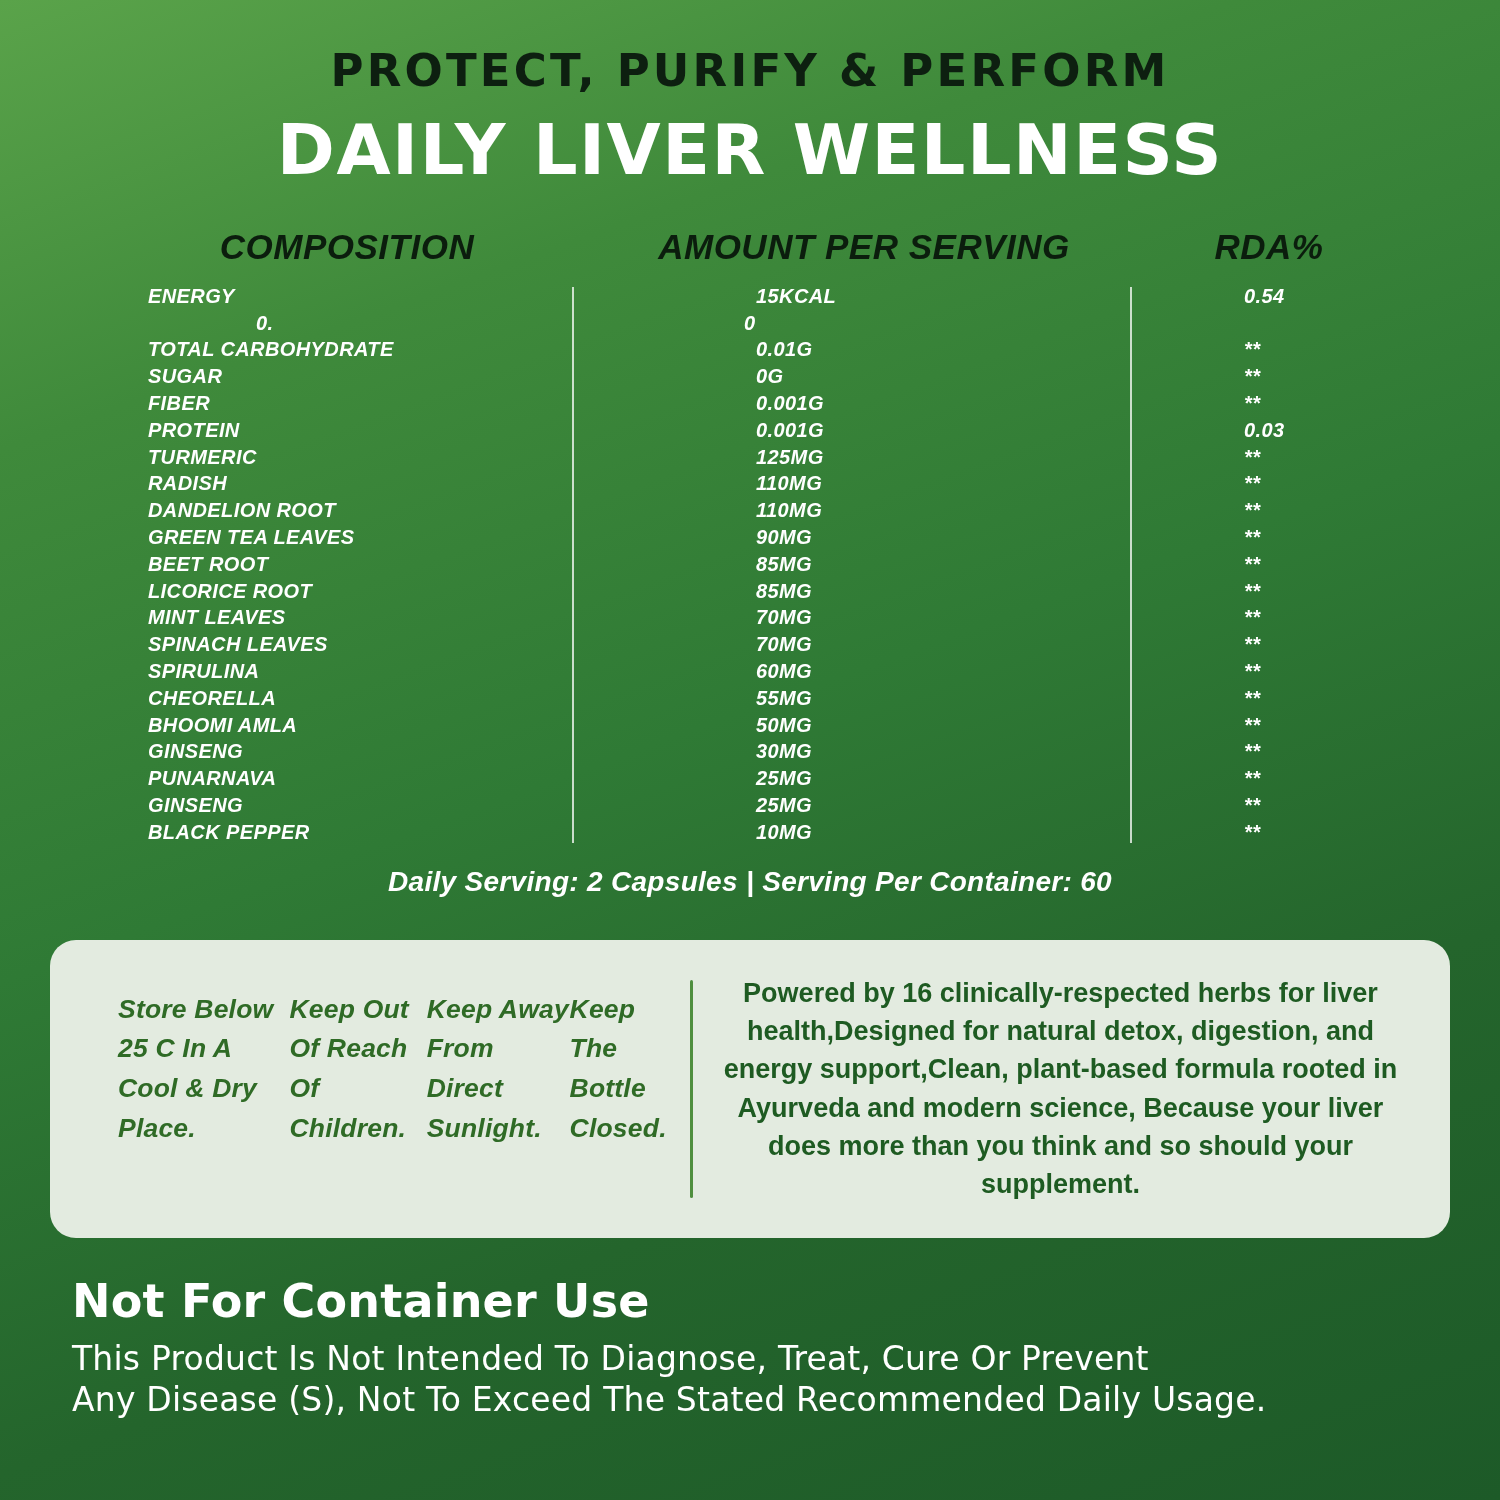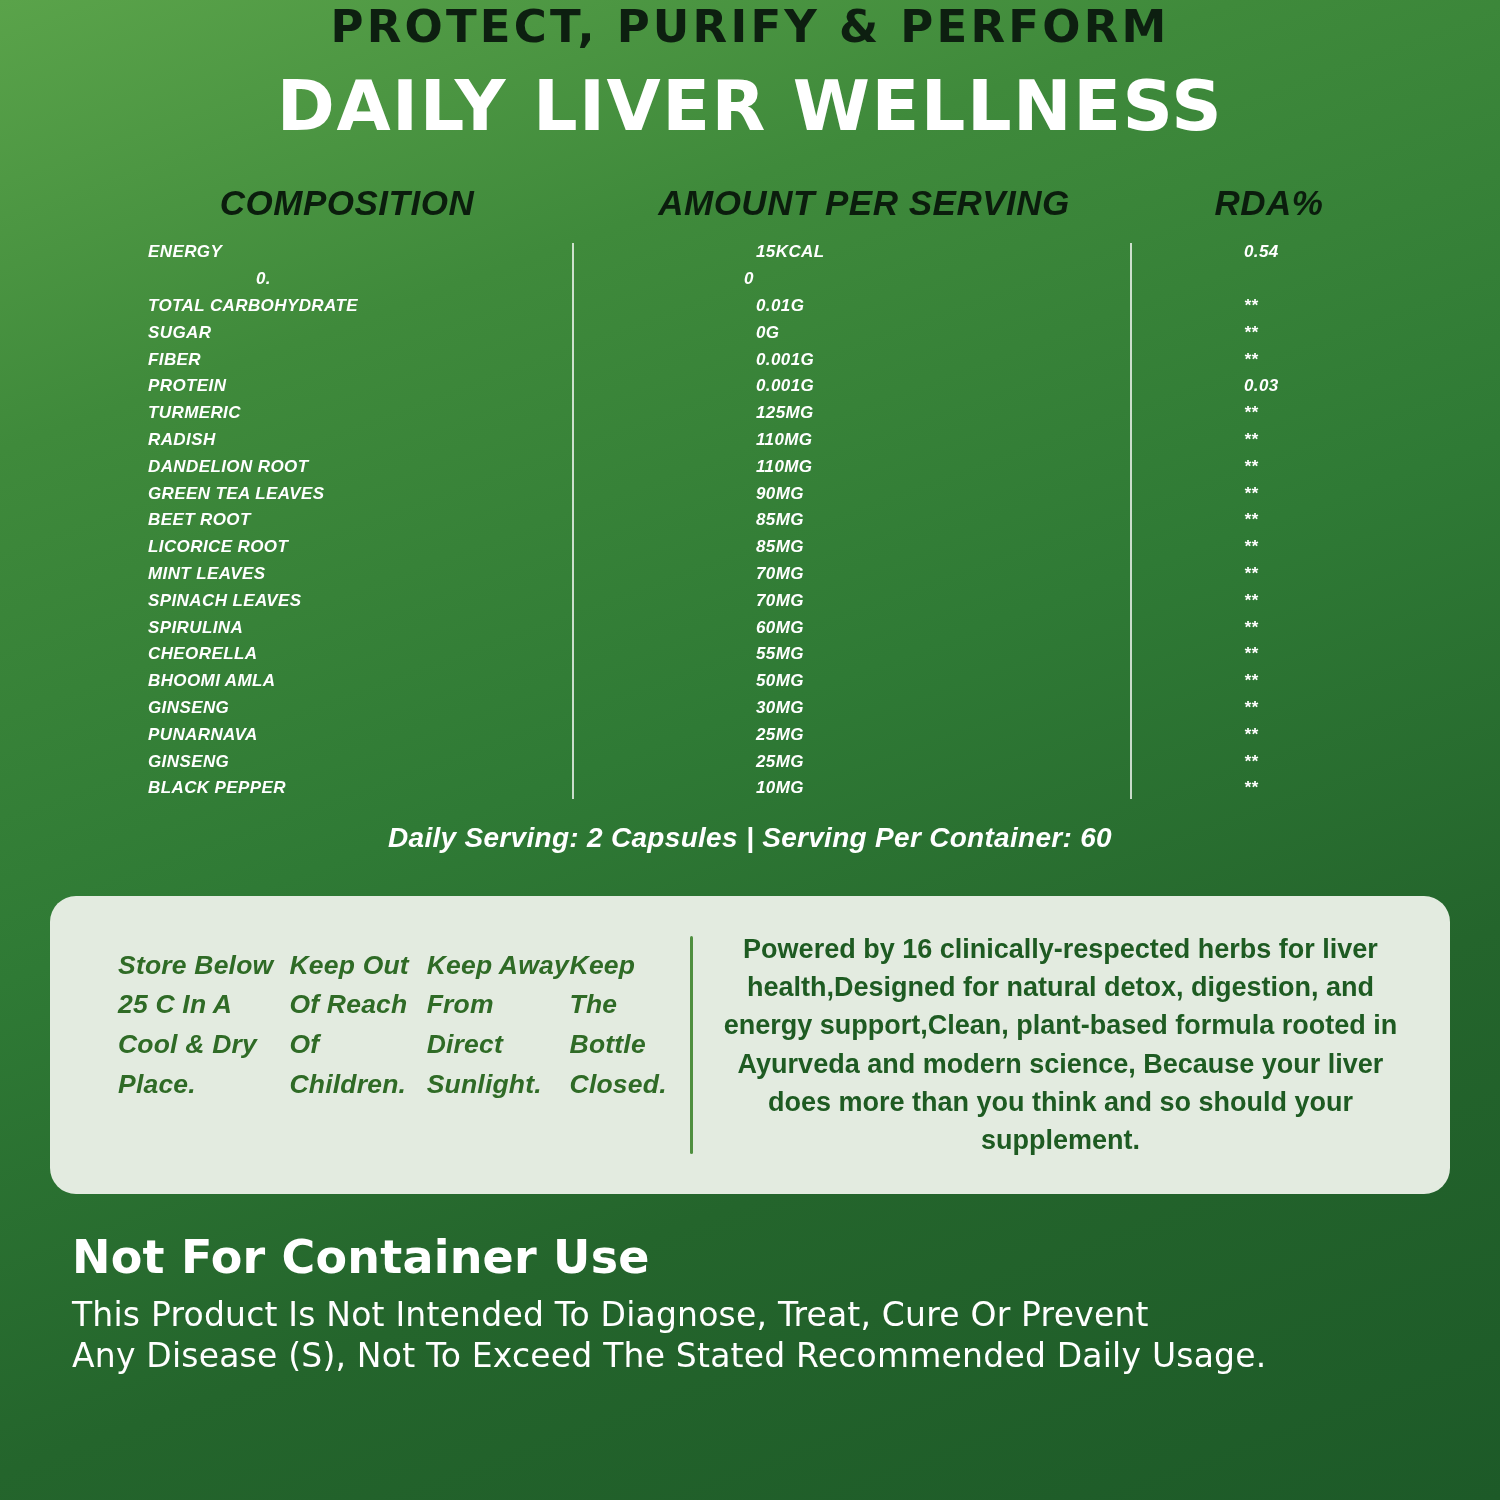--- a/index.html
+++ b/index.html
@@ -9,21 +9,21 @@
     overflow: hidden;
   }
   .label {
     position: relative;
     width: 1500px; height: 1500px;
     background: linear-gradient(160deg, #5aa34a 0%, #3f8a3b 22%, #2f7a35 48%, #24652c 72%, #1d5a28 100%);
     padding: 0;
   }
 
   
-  .header { text-align: center; }
+  .header { padding-top: 44px; text-align: center; }
   .kicker {
     font-size: 45px;
     font-weight: 700;
     letter-spacing: 3.2px;
     color: #0d1f10;
     font-family: "DejaVu Sans", sans-serif;
   }
   .title {
     font-size: 70px;
     font-weight: 700;
@@ -48,21 +48,21 @@
   .th-amt  { width: 560px; text-align: center; }
   .th-rda  { flex: 1; text-align: center; padding-right: 22px; }
 
   .rows { margin-top: 16px; position: relative; }
   .rowline {
     display: flex;
     align-items: center;
     height: 26.8px;
     font-style: italic;
     font-weight: 700;
-    font-size: 17px;
+    font-size: 20px;
     color: #ffffff;
     letter-spacing: 0.4px;
   }
   .c-name { width: 500px; padding-left: 64px; }
   .c-amt  { width: 560px; padding-left: 172px; }
   .c-rda  { flex: 1; padding-left: 100px; }
 
   .vrule {
     position: absolute;
     top: 4px;

